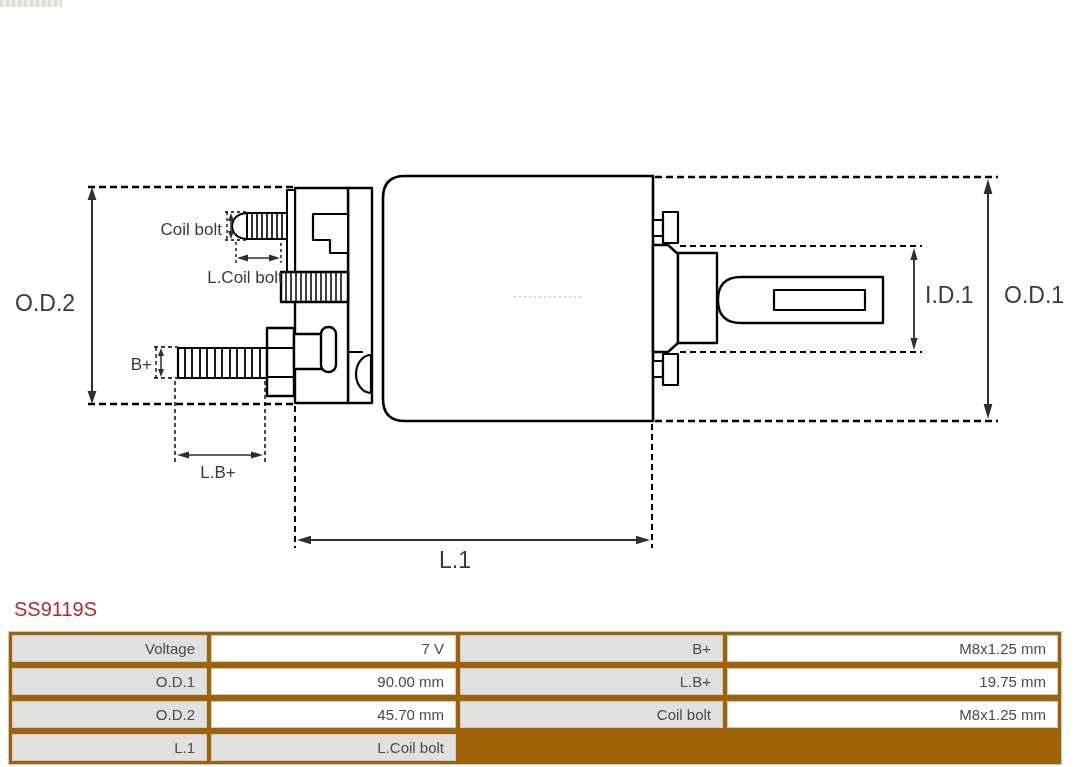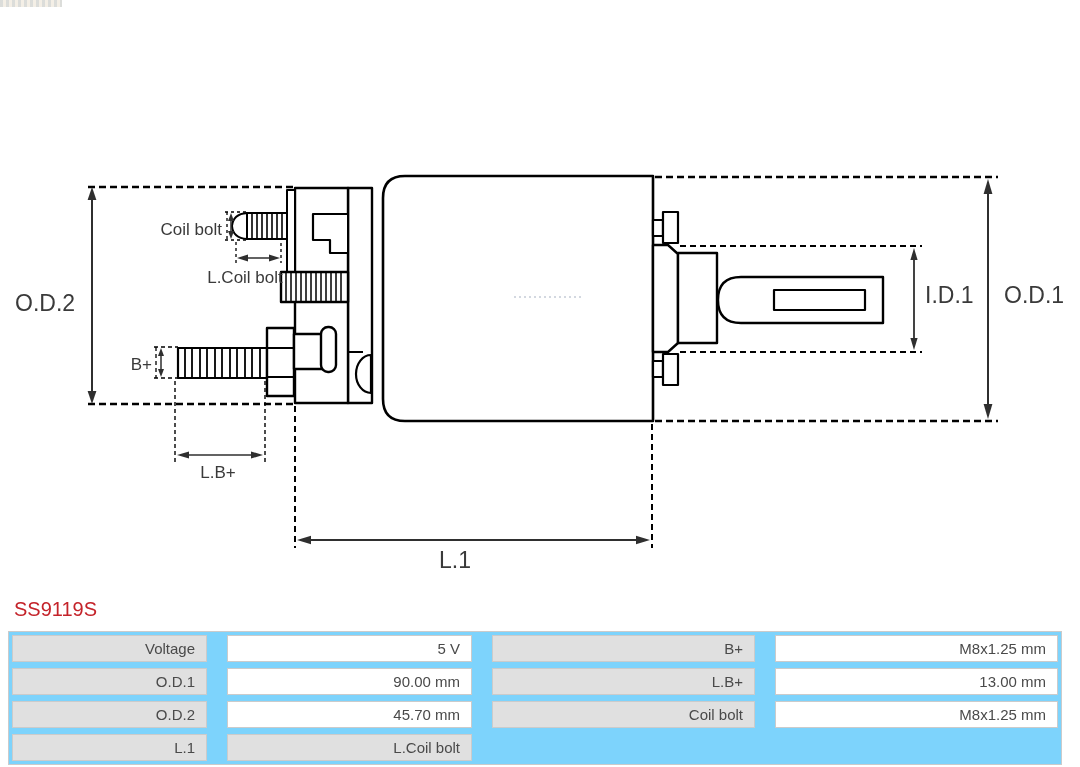--- a/index.html
+++ b/index.html
@@ -38,22 +38,22 @@
     cursor:pointer;
   }
 
   .spec-table{
     margin:10px 0 0 8px;
     width:1054px;
     border:1px solid var(--table-border);
     padding:3px;
     display:grid;
     grid-template-columns:195px 245px 263px 1fr;
-    gap:6px 20px;
-    background:#7dd3fc;
+    gap:6px 4px;
+    background:#a16207;
   }
   .cell{
     border:1px solid var(--table-border);
     height:27px;
     line-height:25px;
     font-size:15px;
     color:var(--table-text);
     text-align:right;
     padding-right:11px;
     overflow:hidden;
@@ -170,28 +170,28 @@
     <text class="lbl-small" x="152" y="370" text-anchor="end">B+</text>
     <text class="lbl-small" x="218" y="478" text-anchor="middle">L.B+</text>
   </g>
 </svg>
 
 <a class="product-code">SS9119S</a>
 
 <div class="spec-table">
 
   <div class="cell label">Voltage</div>
-  <div class="cell value">5 V</div>
+  <div class="cell value">7 V</div>
   <div class="cell label">B+</div>
   <div class="cell value">M8x1.25 mm</div>
 
   <div class="cell label">O.D.1</div>
   <div class="cell value">90.00 mm</div>
   <div class="cell label">L.B+</div>
-  <div class="cell value">13.00 mm</div>
+  <div class="cell value">19.75 mm</div>
 
   <div class="cell label">O.D.2</div>
   <div class="cell value">45.70 mm</div>
   <div class="cell label">Coil bolt</div>
   <div class="cell value">M8x1.25 mm</div>
 
   <div class="cell label">L.1</div>
   <div class="cell label">L.Coil bolt</div>
 </div>
 

